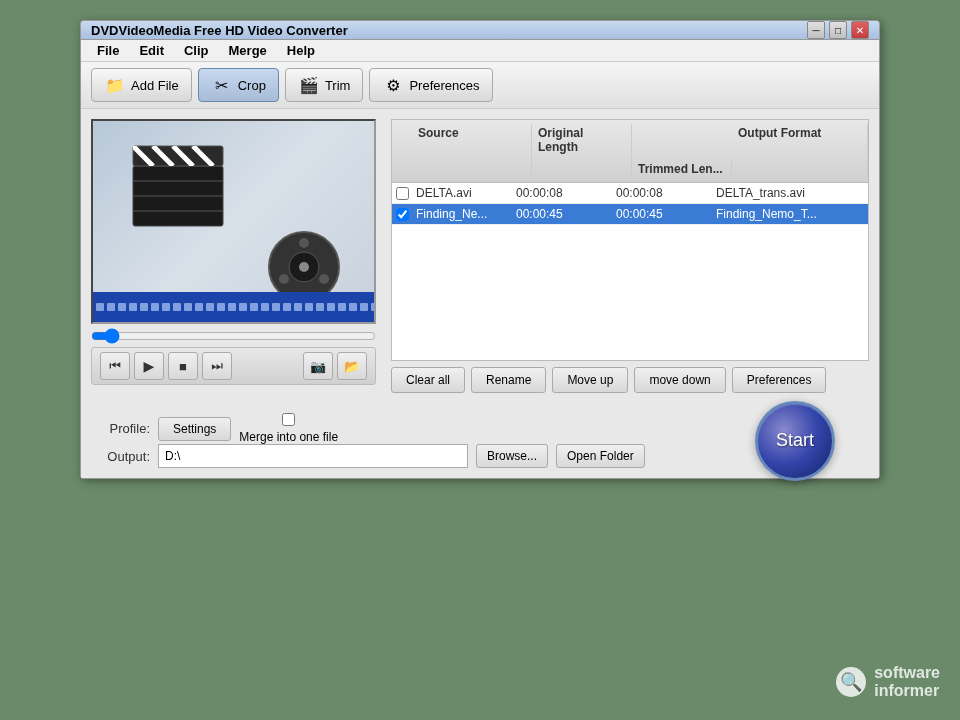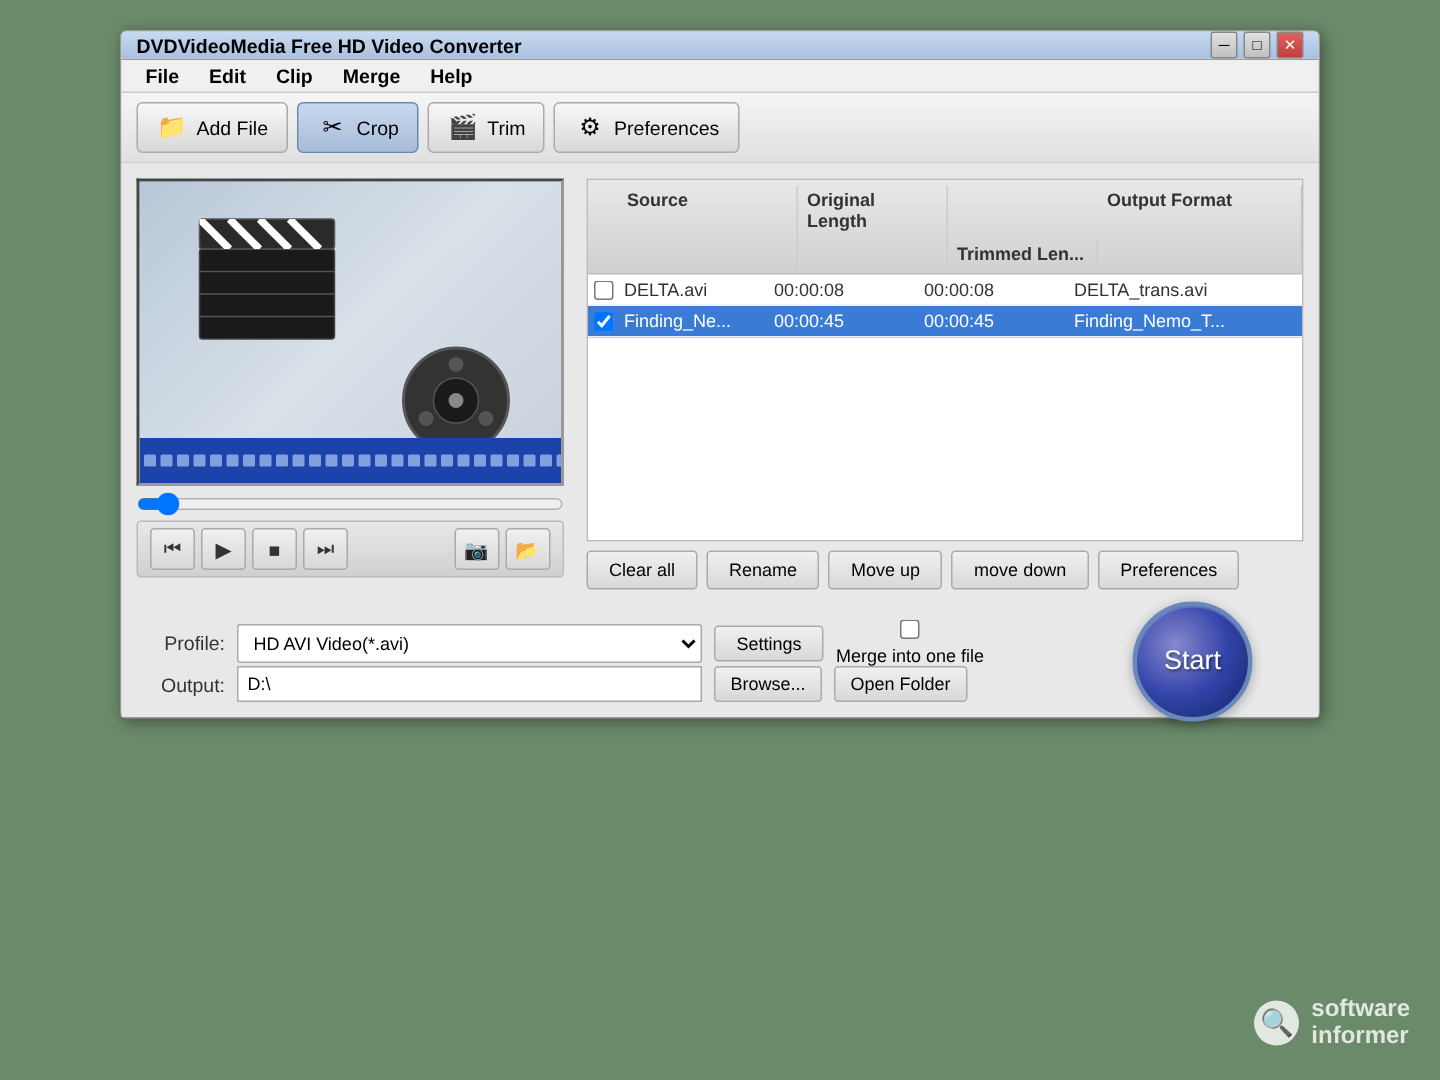--- a/index.html
+++ b/index.html
@@ -550,25 +550,20 @@
       </div>
     </div>
   </div>
 
   <div class="bottom-panel">
     <div class="bottom-area">
       <div class="bottom-fields">
 
         <div class="profile-row">
           <span class="label">Profile:</span>
-          <select class="profile-select">
-            <option>HD AVI Video(*.avi)</option>
-            <option>HD MP4 Video(*.mp4)</option>
-            <option>AVI Video(*.avi)</option>
-          </select>
           <button class="settings-btn">Settings</button>
           <div class="merge-checkbox">
             <input type="checkbox" style="">
             <span>Merge into one file</span>
           </div>
         </div>
 
         <div class="output-row">
           <span class="label">Output:</span>
           <input type="text" class="output-field" value="D:\" style="">

